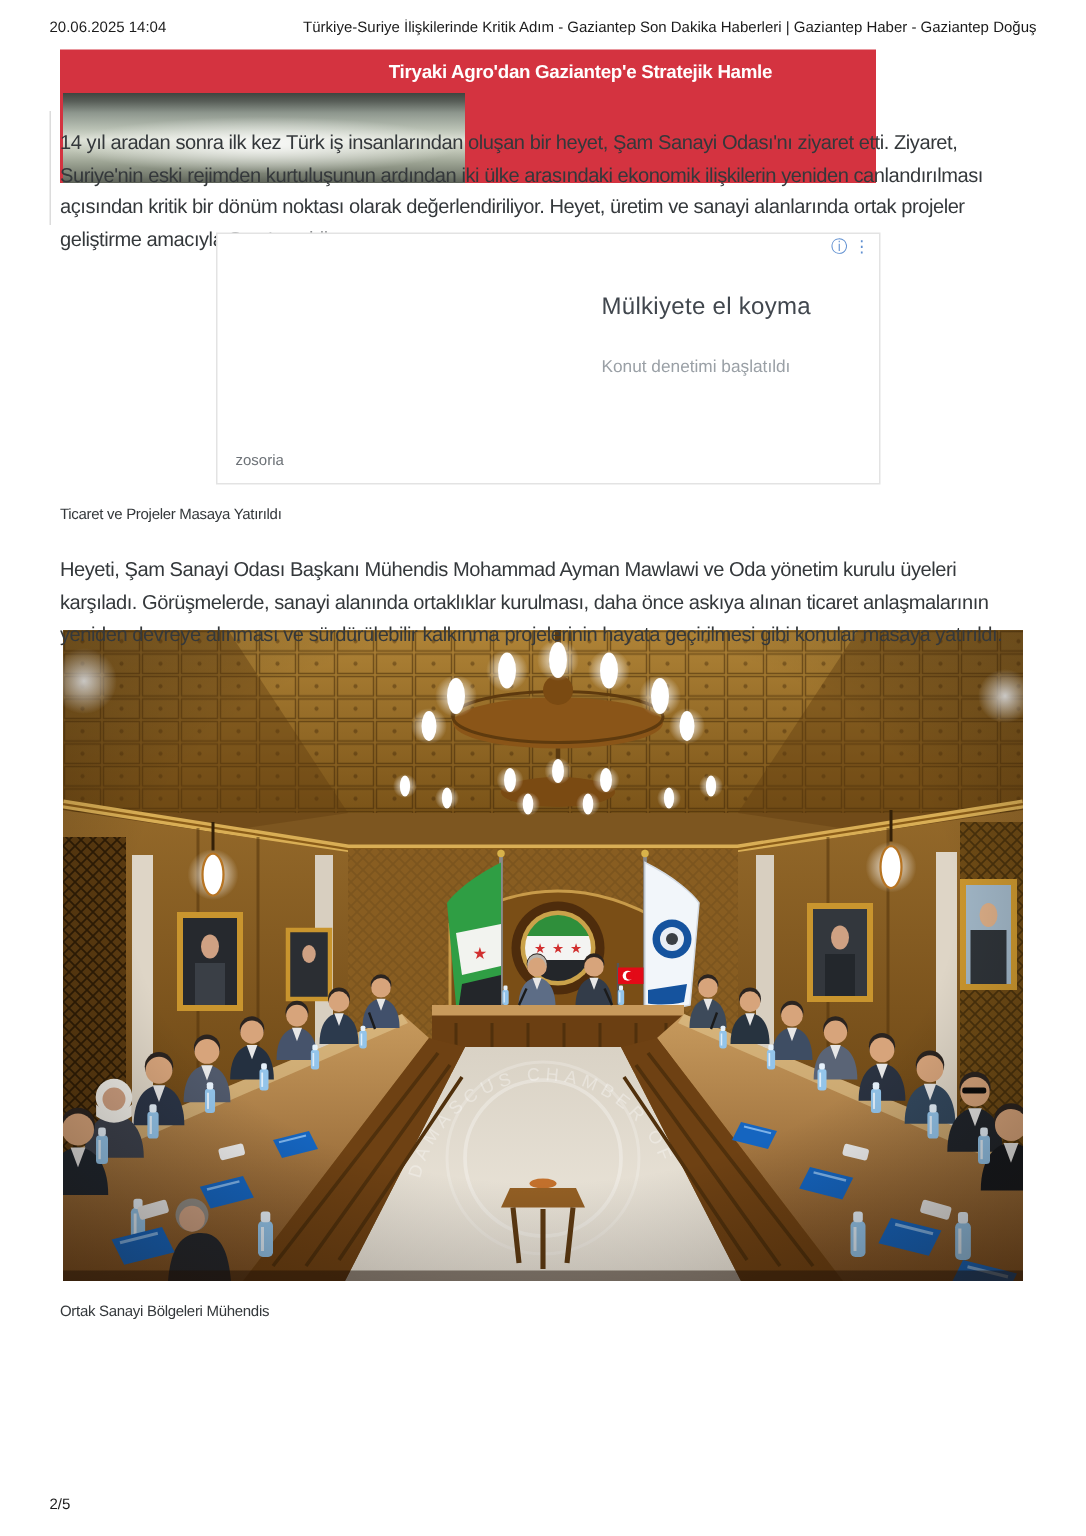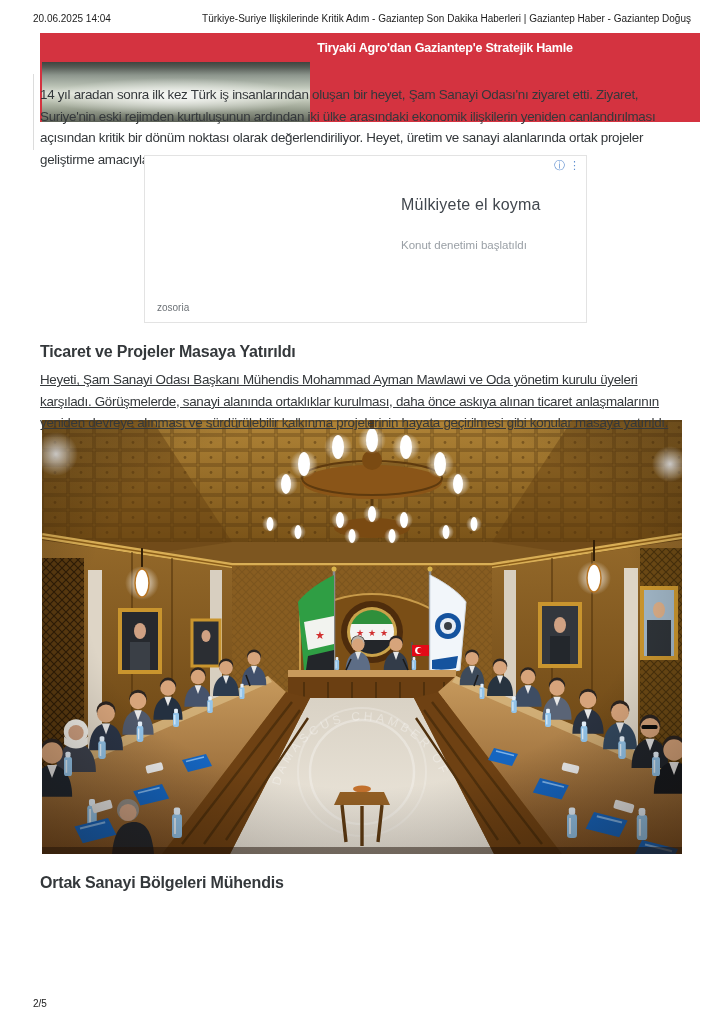--- a/index.html
+++ b/index.html
@@ -8,36 +8,36 @@
     font-family:"Liberation Sans","DejaVu Sans",sans-serif;color:#35393c;overflow:hidden;
   }
   
   .print-header{position:absolute;top:13px;left:33px;right:33px;display:flex;align-items:flex-start;
     font-size:10px;color:#1b1b1b;gap:20px;}
   .ph-date{white-space:nowrap;}
   .ph-title{flex:1;text-align:right;white-space:nowrap;overflow:hidden;margin-left:42px;}
   .print-footer{position:absolute;left:33px;right:33px;top:998px;display:flex;justify-content:space-between;
     font-size:10px;color:#1b1b1b;}
   
-  .banner{position:absolute;left:40px;top:33px;width:640px;height:89px;background:#d43340;z-index:1;cursor:pointer;padding-left:20px;}
+  .banner{position:absolute;left:40px;top:33px;width:544px;height:89px;background:#d43340;z-index:1;cursor:pointer;}
   .banner-title{position:absolute;left:150px;right:0;top:0;height:29px;line-height:30px;text-align:center;
     color:#fff;font-weight:bold;font-size:12.5px;letter-spacing:-0.2px;}
   .banner-photo{position:absolute;left:2px;top:29px;width:268px;height:60px;
     background:
       radial-gradient(ellipse 70% 45% at 50% 58%, rgba(255,255,255,.85), rgba(255,255,255,0) 70%),
       linear-gradient(180deg,#3f443f 0%,#575d57 9%,#8d968d 22%,#b9c1b4 40%,#dde1d6 52%,#c3c9ba 63%,#9aa191 78%,#757b6e 92%,#5c6157 100%);
   }
   
   .artifact-line{position:absolute;left:33px;top:74px;width:1px;height:76px;background:#dcdcdc;}
   
   .para{position:absolute;left:40px;width:646px;font-size:13.4px;line-height:21.4px;
     letter-spacing:-0.3px;color:#34383b;z-index:2;}
   #para1{top:71px;}
-  #para2{top:356px;text-decoration:underline;}
-  .h2{position:absolute;left:40px;font-size:16px;letter-spacing:-0.2px;color:#34383b;font-weight:700;}
+  #para2{top:356px;}
+  .h2{position:absolute;left:40px;font-size:10px;letter-spacing:-0.2px;color:#34383b;font-weight:400;}
   #h2-1{top:330px;}
   #h2-2{top:861px;}
   
   .adbox{position:absolute;left:144px;top:155px;width:441px;height:166px;border:1px solid #e3e3e3;
     background:#fff;z-index:2;cursor:pointer;}
   .adbox-icons{position:absolute;top:3px;right:6px;display:flex;gap:4px;color:#5f8fd0;
     font-size:11px;line-height:13px;}
   .adbox-icons span{display:inline-block;}
   .ad-headline{position:absolute;left:256px;top:40px;font-size:16px;color:#41474e;letter-spacing:0.2px;}
   .ad-sub{position:absolute;left:256px;top:83px;font-size:11.5px;color:#9aa0a6;}

